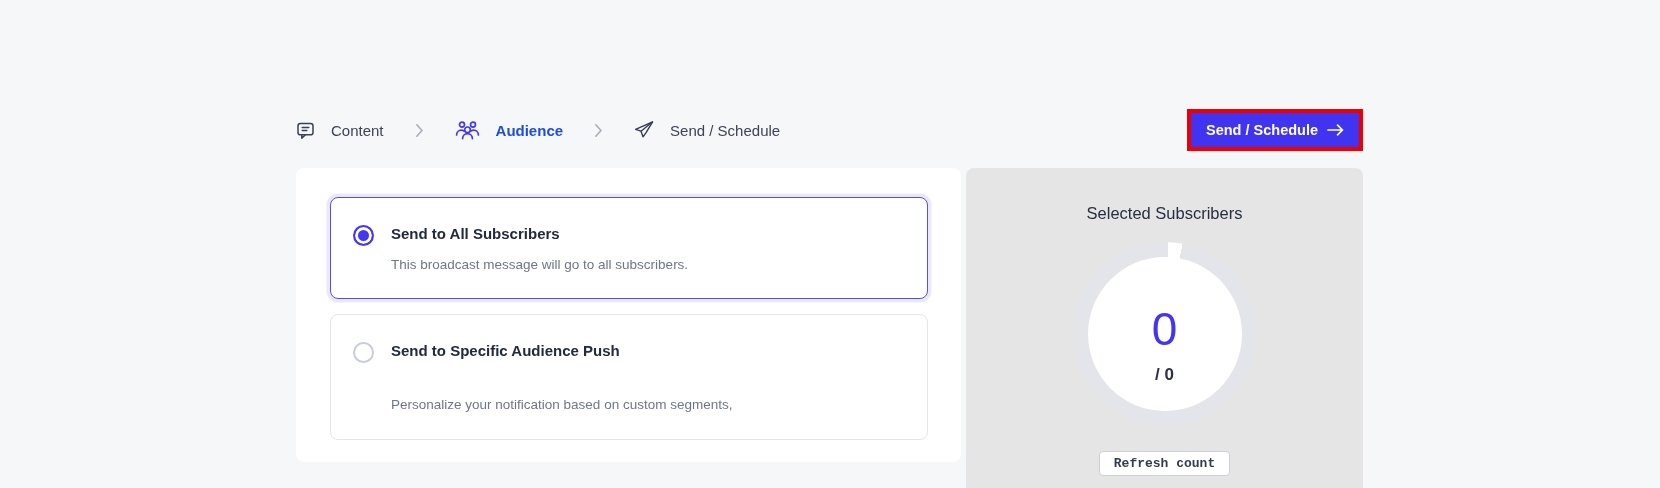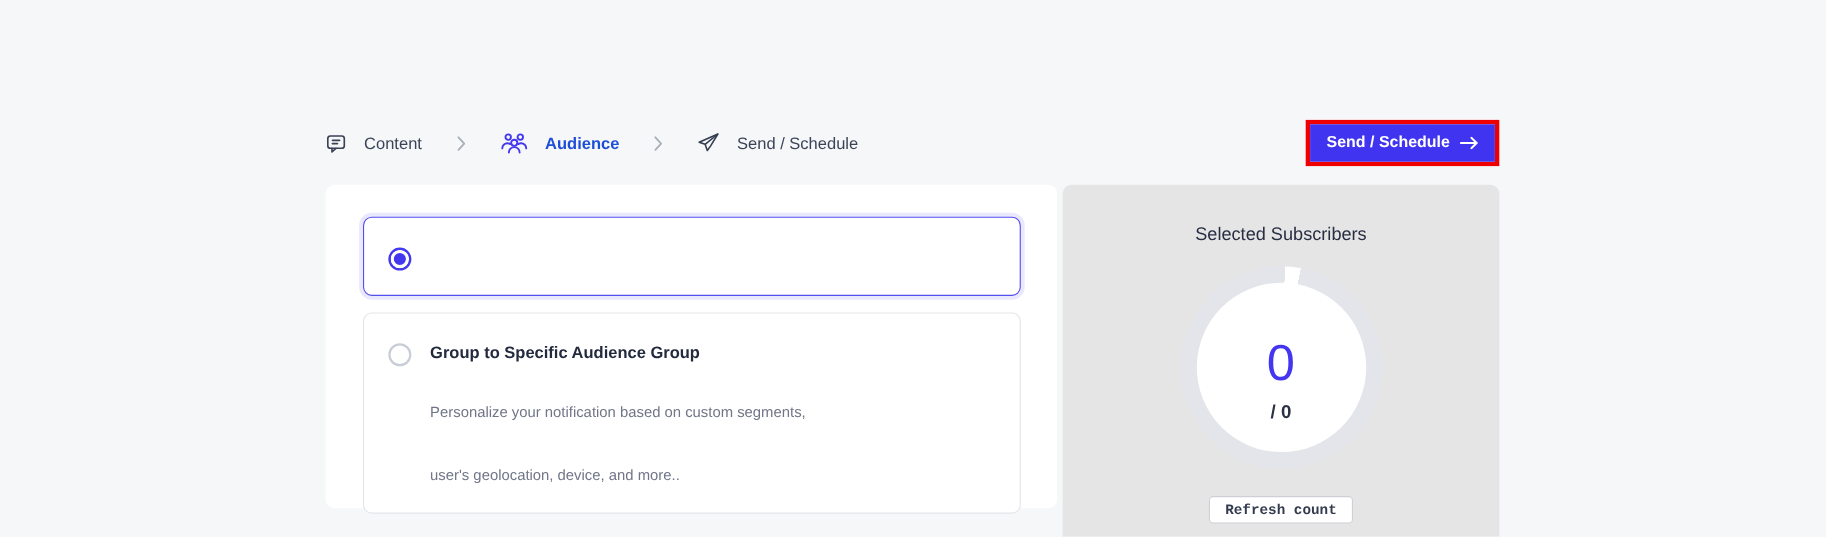--- a/index.html
+++ b/index.html
@@ -248,29 +248,32 @@
       </button>
     </div>
   </div>
 
   <div class="panels">
 
     <div class="left-panel">
 
       <div class="option-card selected">
         <span class="radio checked"></span>
+        <div>
+          <div class="option-title">Send to All Subscribers</div>
+          <div class="option-desc">This broadcast message will go to all subscribers.</div>
+        </div>
       </div>
 
       <div class="option-card">
         <span class="radio"></span>
         <div>
-          <div class="option-title">Group to Specific Audience Group</div>
+          <div class="option-title">Send to Specific Audience Push</div>
           <div class="option-desc">
             <span>Personalize your notification based on custom segments,</span>
-            <span>user's geolocation, device, and more..</span>
           </div>
         </div>
       </div>
 
     </div>
 
     <div class="right-panel">
       <div class="summary-heading">Selected Subscribers</div>
 
       <div class="donut">

